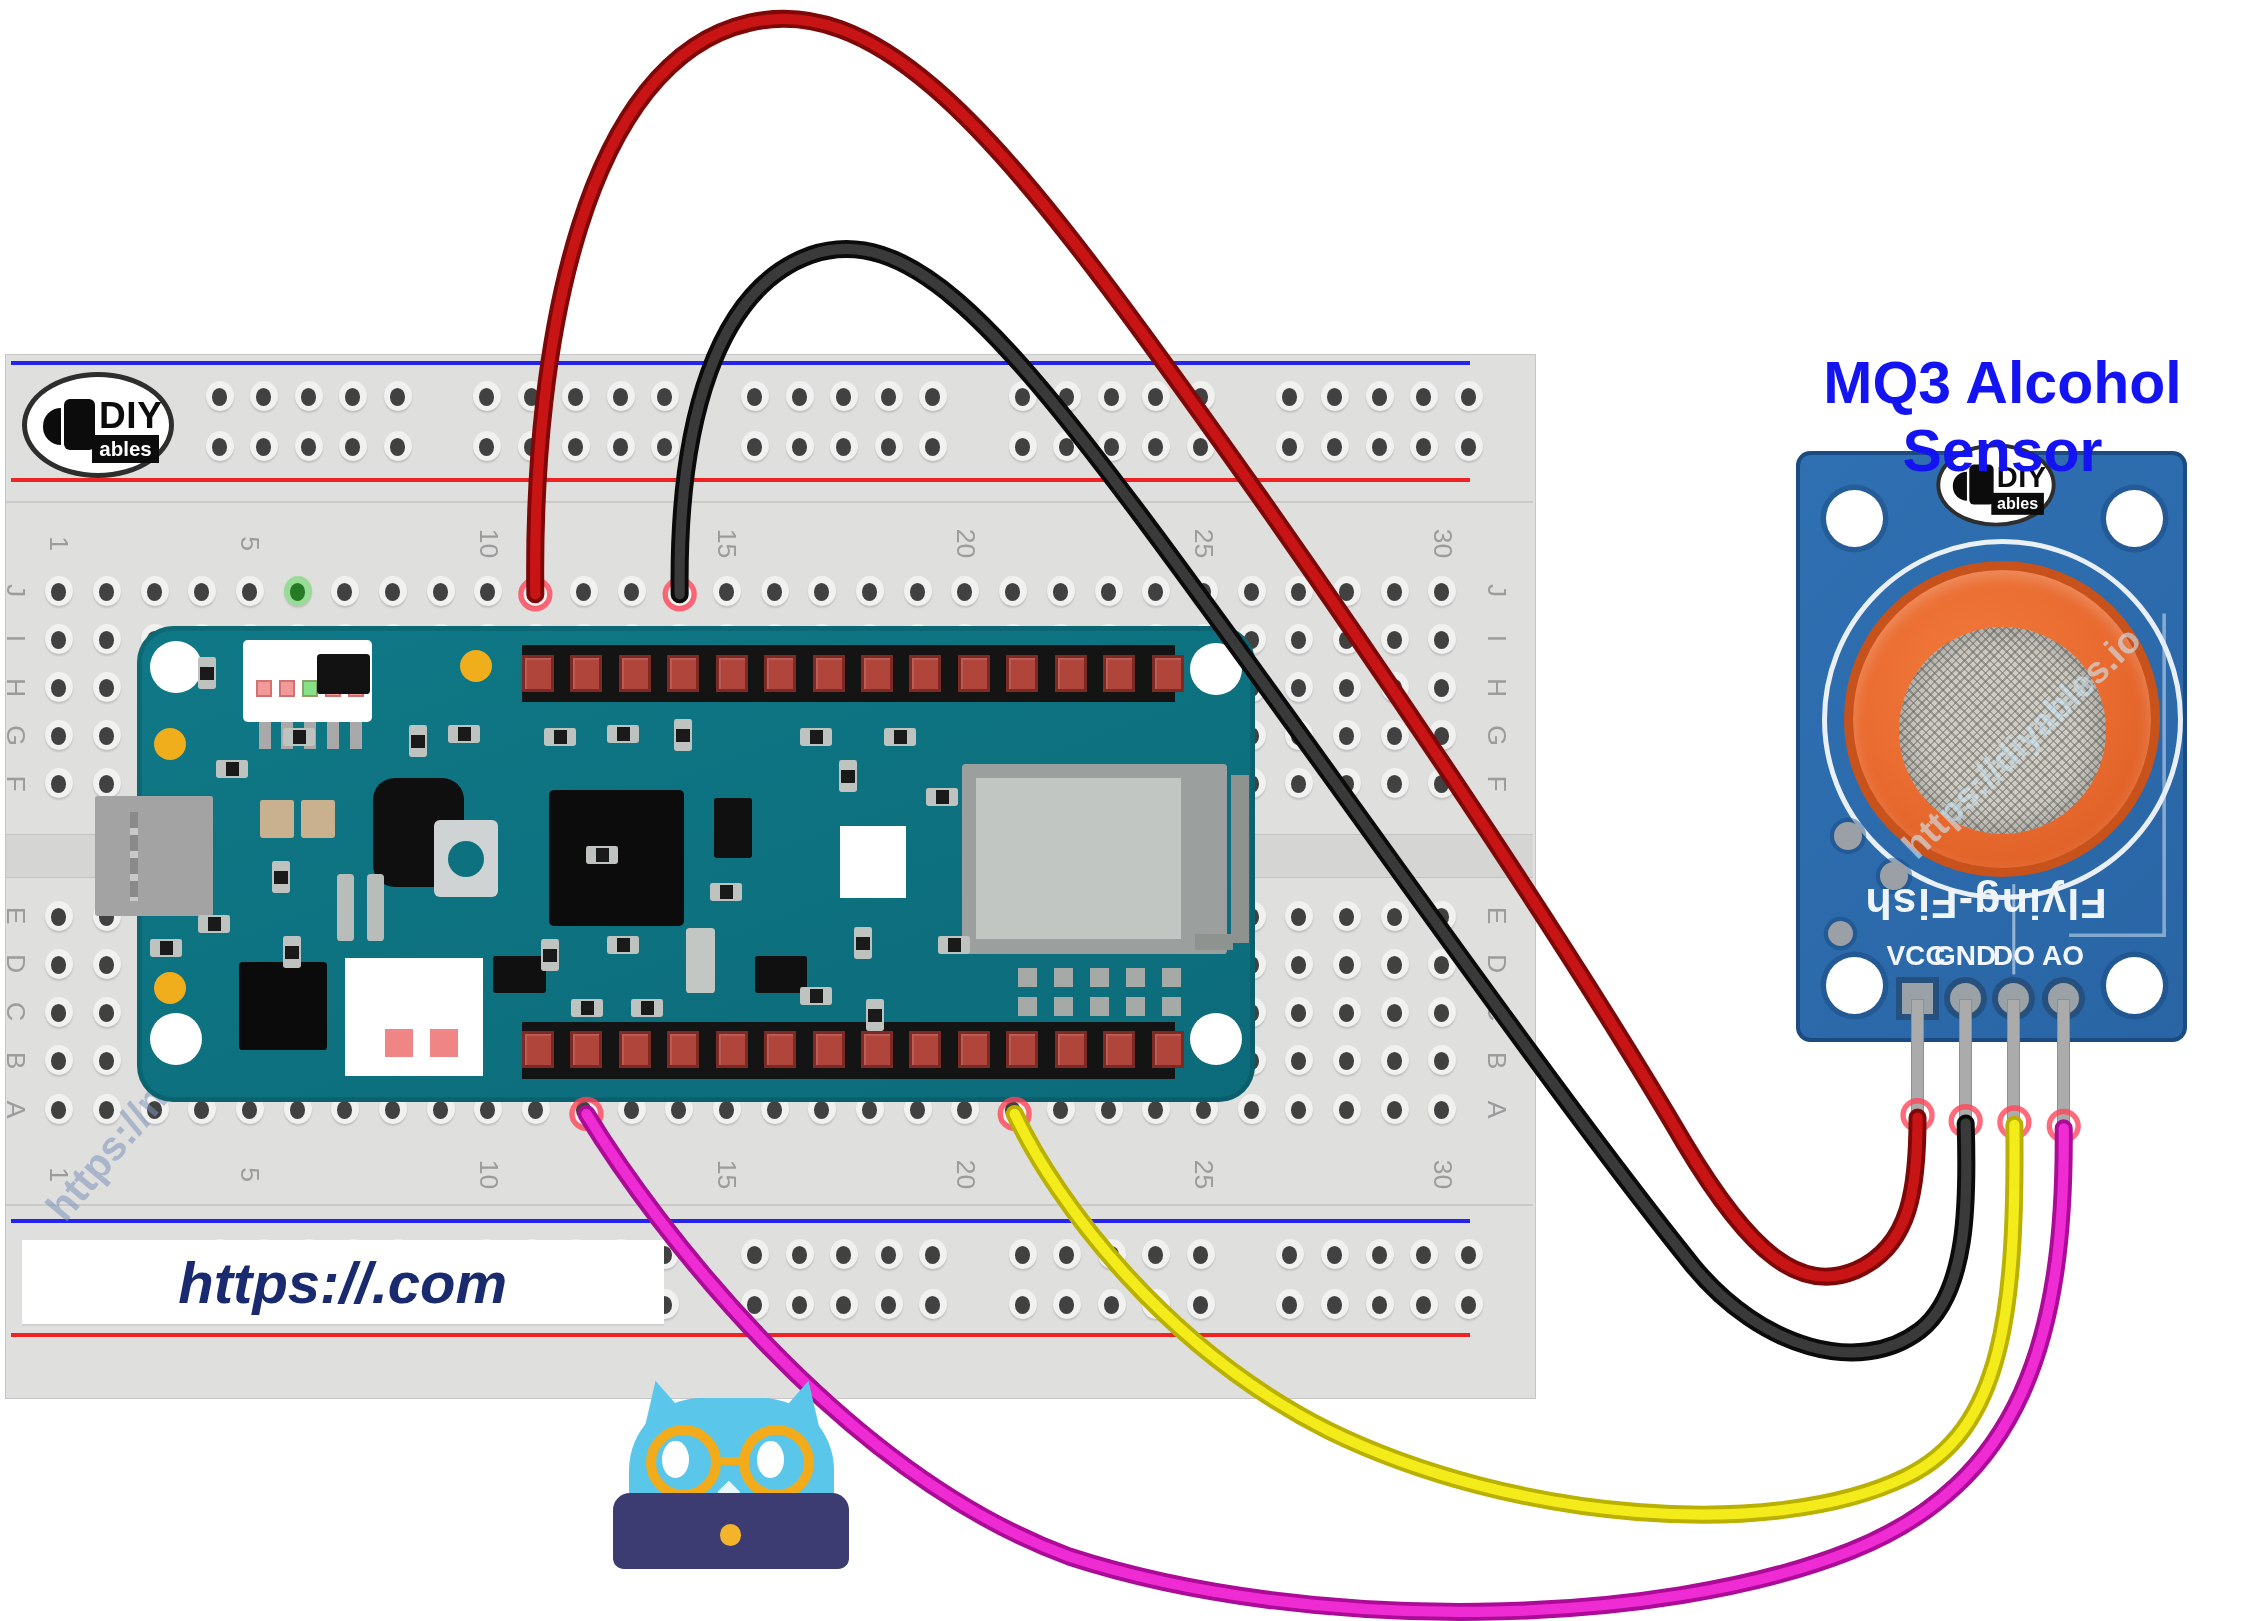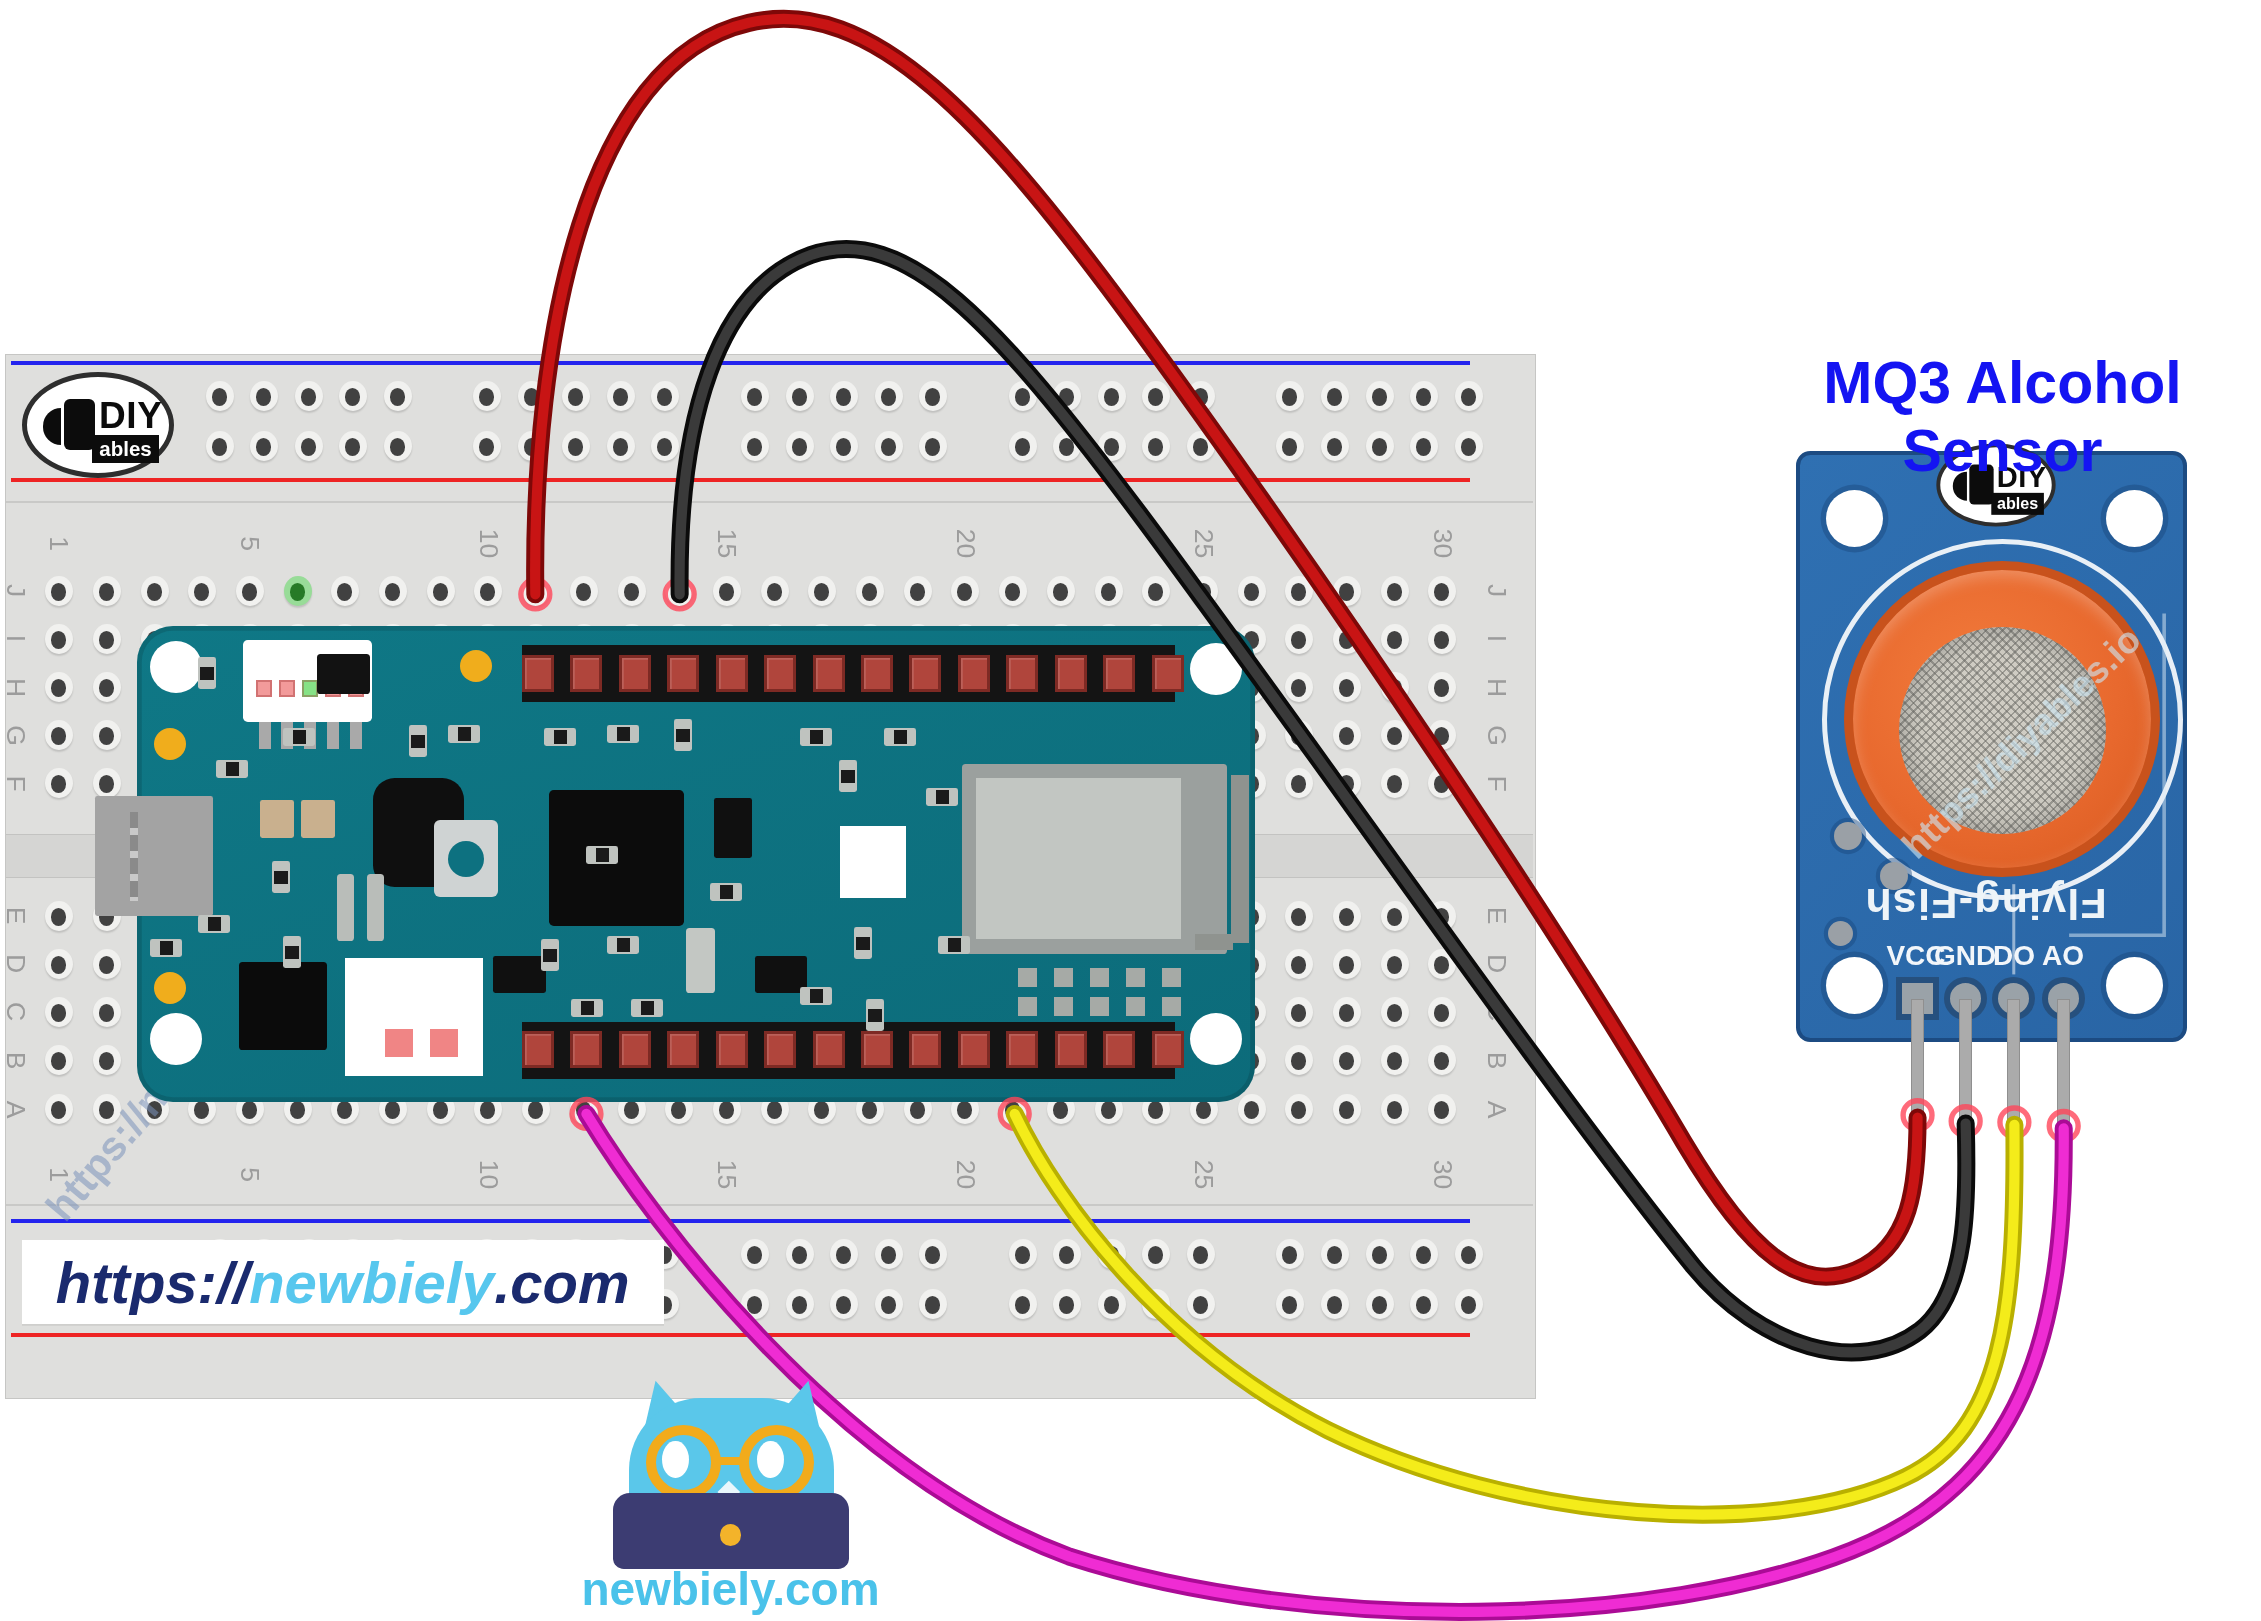--- a/index.html
+++ b/index.html
@@ -1519,21 +1519,20 @@
           <div style="position: absolute; left: 2.4px; top: 9.6px; width: 13.2px; height: 13.2px; background: rgb(26, 26, 26);"></div>
         </div>
         <div class="comp" style="left: 311px; top: 99px; width: 32px; height: 18px; background: rgb(191, 195, 191); border-radius: 2.4px;">
           <div style="position: absolute; left: 9.6px; top: 2.4px; width: 13.2px; height: 13.2px; background: rgb(26, 26, 26);"></div>
         </div>
       </div>
   </div>
 
   <div class="url-box">
     <span class="url-navy">https://</span>
-      <span class="url-cyan">newbiely</span>
       <span class="url-navy">.com</span>
   </div>
 
   <div>
     <div class="pcb"></div>
     <div class="pcb-hole" style="left:1826px;top:490px;"></div>
     <div class="pcb-hole" style="left:2106px;top:490px;"></div>
     <div class="pcb-hole" style="left:1826px;top:957px;"></div>
     <div class="pcb-hole" style="left:2106px;top:957px;"></div>
 
@@ -1601,16 +1600,15 @@
     <div class="glass" style="left:44px;top:44px;"></div>
     <div class="glass" style="left:137px;top:44px;"></div>
     <div class="bridge"></div>
     <div class="eye" style="left:60px;top:60px;"></div>
     <div class="eye" style="left:155px;top:60px;"></div>
     <div class="beak"></div>
     <div class="laptop">
       <div class="dot"></div>
     </div>
   </div>
-  <div class="footer-text">newbiely.com</div>
 
 </div>
 
 
 </body></html>

